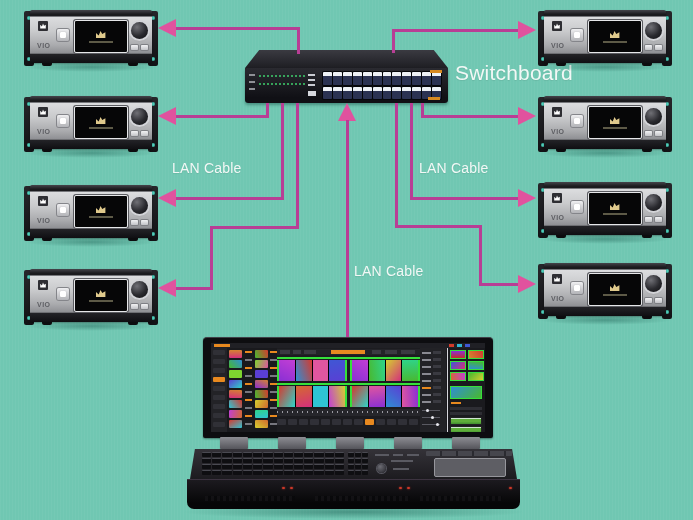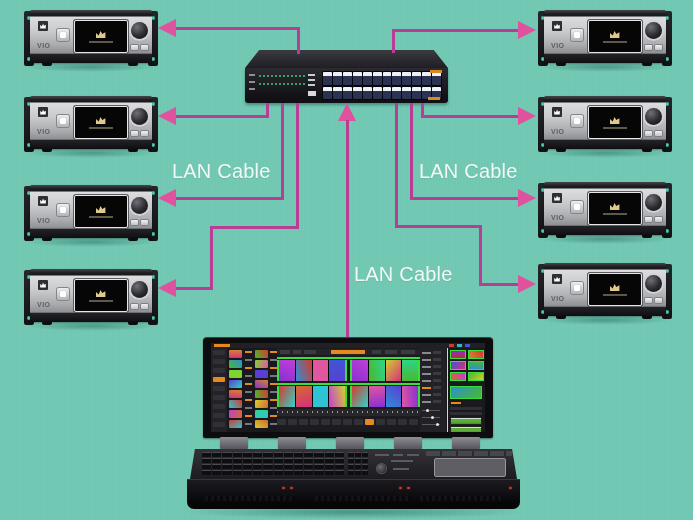--- a/index.html
+++ b/index.html
@@ -10,21 +10,21 @@
       var(--bg,#70c7b2);
     font-family:"Liberation Sans","DejaVu Sans",sans-serif;
   }
   
   .cable{position:absolute;background:var(--cable,#b83e95);}
   .arrow{position:absolute;width:0;height:0;}
   .arrow.left {border-top:9px solid transparent;border-bottom:9px solid transparent;border-right:18px solid var(--arrow,#e0529e);}
   .arrow.right{border-top:9px solid transparent;border-bottom:9px solid transparent;border-left:18px solid var(--arrow,#e0529e);}
   .arrow.up   {border-left:9px solid transparent;border-right:9px solid transparent;border-bottom:18px solid var(--arrow,#e0529e);}
   
-  .diagram-label{position:absolute;color:var(--label,#f2f8f6);font-size:20px;letter-spacing:.2px;text-shadow:0 1px 1px rgba(0,0,0,.08);}
+  .diagram-label{position:absolute;color:var(--label,#f2f8f6);font-size:14px;letter-spacing:.2px;text-shadow:0 1px 1px rgba(0,0,0,.08);}
   .diagram-label.big{font-size:21px;}
   
   .device{position:absolute;width:138px;height:62px;}
   .dev-shadow{position:absolute;left:2px;top:52px;width:134px;height:10px;border-radius:50%;
     background:radial-gradient(ellipse at center, rgba(15,75,65,.38), rgba(15,75,65,0) 70%);}
   .ear{position:absolute;top:1px;width:10px;height:55px;background:linear-gradient(180deg,#26262a,#121215);border-radius:2px;}
   .ear.l{left:2px;} .ear.r{left:126px;}
   .screw{position:absolute;left:3px;width:4px;height:4px;border-radius:50%;background:#54d6c2;box-shadow:0 0 1px #0b4a41 inset;}
   .screw.s1{top:5px;} .screw.s2{top:46px;}
   .dev-body{position:absolute;left:8px;top:0;width:122px;height:53px;border-radius:2px;overflow:hidden;
@@ -134,20 +134,21 @@
   .farbig{position:absolute;left:1px;top:38px;width:32px;height:13px;border:1px solid var(--green,#35e03a);box-sizing:border-box;}
   .farodash{position:absolute;left:2px;top:54px;width:10px;height:2px;background:var(--orange,#e8891f);}
   .fargray{position:absolute;left:1px;width:32px;height:3px;background:#2e2e34;}
   .grass{position:absolute;left:1px;width:32px;height:8px;background:linear-gradient(180deg,#cfe4d2 0 25%,#5fae3a 25% 60%,#3f8f2f 100%);border:1px solid #222;box-sizing:border-box;}
 </style>
 </head>
 <body>
 
 <div id="stage">
 
+  <div class="diagram-label big" style="left:455px;top:61px;">Switchboard</div>
   <div class="diagram-label" style="left:172px;top:160px;">LAN Cable</div>
   <div class="diagram-label" style="left:419px;top:160px;">LAN Cable</div>
   <div class="diagram-label" style="left:354px;top:263px;">LAN Cable</div>
 
   <div id="switch">
     <div class="sw-top"></div>
     <div class="sw-face">
       <div class="sw-labels">
           <span></span>
           <span></span>

